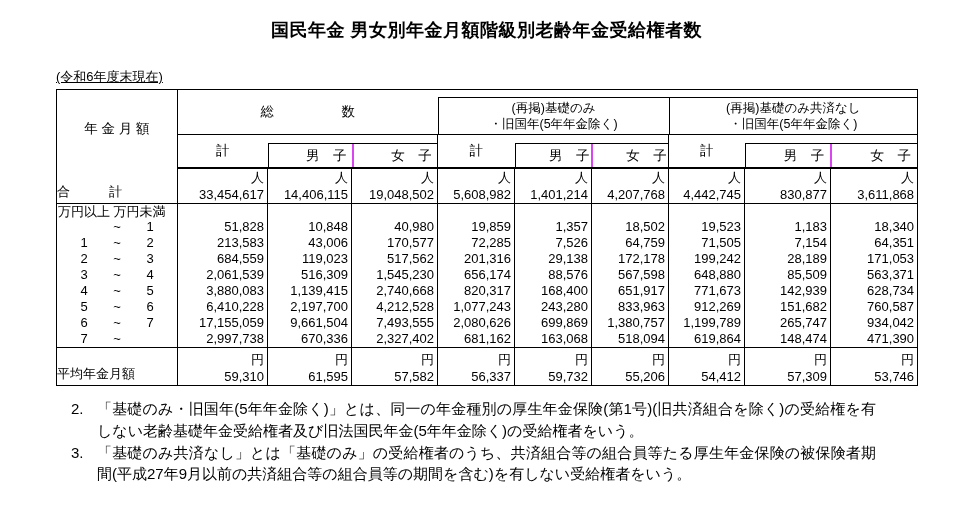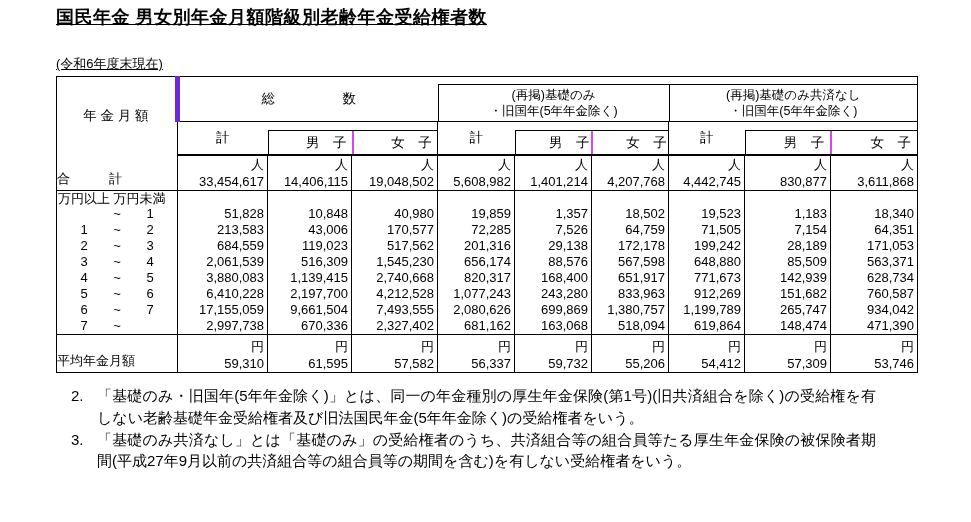--- a/index.html
+++ b/index.html
@@ -4,39 +4,39 @@
 <style>
   * { box-sizing: border-box; margin: 0; padding: 0; }
   html, body { background: #fff; }
   body {
     width: 971px; height: 522px; overflow: hidden;
     font-family: "Liberation Sans", "DejaVu Sans", sans-serif;
     color: #000;
   }
   .wrapper { width: 861px; margin-left: 56px; }
   .title {
-    font-weight: bold; font-size: 18px;
-    padding-top: 5px; letter-spacing: 0.5px; text-decoration: underline;
+    text-align: center; font-weight: bold; font-size: 18px;
+    padding-top: 18px; letter-spacing: 0.5px;
   }
   .asof { text-align: left; font-size: 13px; margin-top: 26px; margin-bottom: 3px; text-decoration: underline; }
 
   table.main {
     border-collapse: collapse; table-layout: fixed; width: 861px;
     border: 1px solid #000; font-size: 13px;
   }
   table.main td { overflow: hidden; }
 
   
   tr.h1 { height: 44px; }
   td.corner {
     text-align: center; vertical-align: middle; font-size: 13.5px;
     border-right: 1px solid #000;
   }
   td.g { border-bottom: 1px solid #000; padding: 0; vertical-align: bottom; }
-  td.g0 { border-left: 5px solid #6d28d9; }
+  td.g0 { border-left: 1px solid #6d28d9; }
   .gplain { height: 44px; display: flex; align-items: center; justify-content: center; font-size: 13.5px; }
   .gbox {
     margin-top: 6px; height: 37px;
     border: 1px solid #000; border-bottom: none; border-right: none;
     display: flex; flex-direction: column; justify-content: center;
     text-align: center; font-size: 12.5px; line-height: 16px;
   }
 
   
   tr.h2 { height: 32px; }

